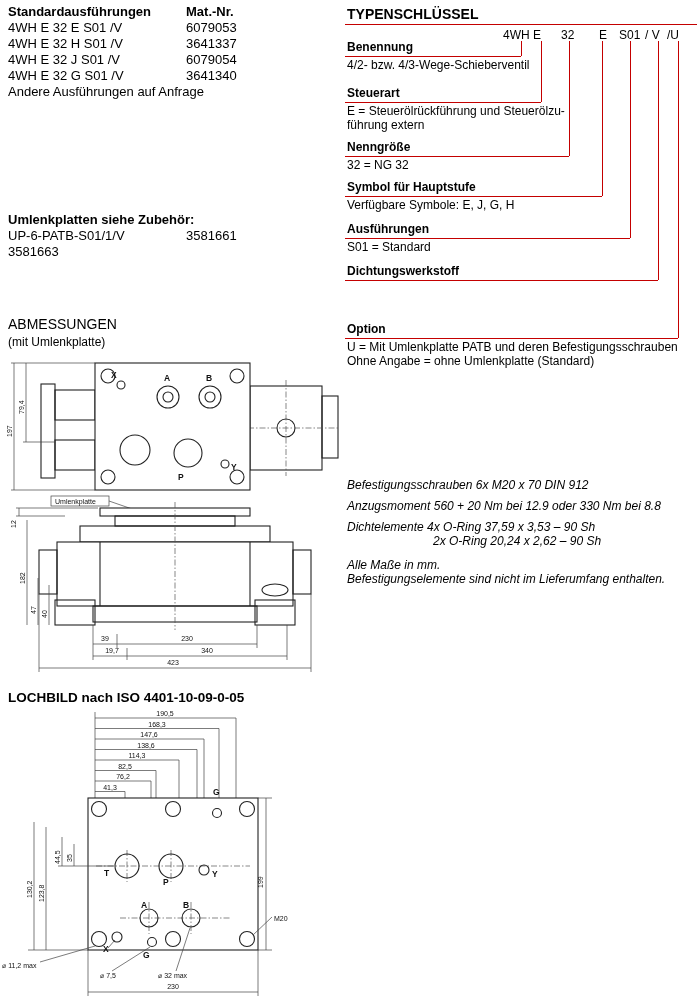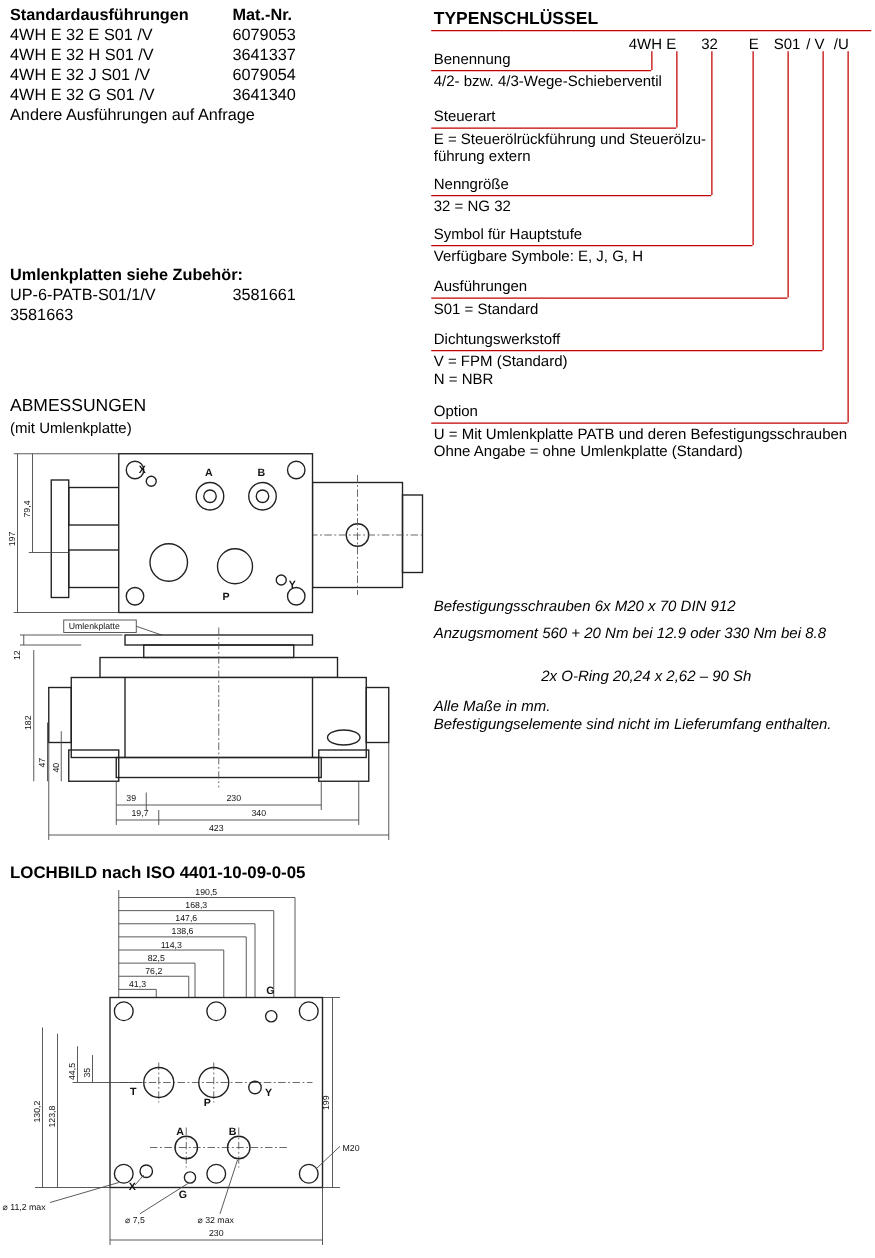--- a/index.html
+++ b/index.html
@@ -12,21 +12,21 @@
   .b { font-weight:700; }
   .row { display:flex; height:16px; line-height:16px; font-size:13px; }
   .c1 { width:178px; }
   .c2 { width:100px; }
   .note { height:16px; line-height:16px; font-size:13px; }
   .h14 { font-size:14px; font-weight:400; }
   .h13 { font-size:13.5px; font-weight:700; }
   .sub { font-size:12px; }
   .tk-title { font-size:14px; font-weight:700; }
   .tk-code span { position:absolute; font-size:12px; white-space:pre; }
-  .tk-label { font-size:12px; font-weight:400; white-space:nowrap; }
+  .tk-label { font-size:12px; font-weight:700; white-space:nowrap; }
   .tk-desc div { font-size:12px; line-height:14px; white-space:nowrap; }
   .redh { position:absolute; height:0; border-top:1.4px solid #c40000; }
   .redv { position:absolute; width:0; border-left:1.4px solid #c40000; }
   .notes-line { position:absolute; font-size:12px; white-space:nowrap;font-style:italic; }
   svg text { font-family:"Liberation Sans", sans-serif; }
   .dim  { font-size:7px; fill:#111; }
   .dimm { font-size:7px; fill:#111; text-anchor:middle; }
   .port { font-size:8.5px; fill:#111; font-weight:bold; }
   .thin { stroke:#444; stroke-width:0.7; fill:none; }
   .obj  { stroke:#222; stroke-width:1.1; fill:none; }
@@ -308,33 +308,30 @@
     <div class="abs tk-label" style="left:2px;top:222px">Ausführungen</div>
     <div class="redh" style="left:0;top:238px;width:285px"></div>
     <div class="redv" style="left:285px;top:41px;height:197px"></div>
     <div class="abs tk-desc" style="left:2px;top:240px">
       <div>S01 = Standard</div>
     </div>
 
     <div class="abs tk-label" style="left:2px;top:264px">Dichtungswerkstoff</div>
     <div class="redh" style="left:0;top:280px;width:313px"></div>
     <div class="redv" style="left:313px;top:41px;height:239px"></div>
-    <div class="abs tk-desc" style="left:2px;top:282px">
-      <div>V = FPM (Standard)</div>
-      <div>N = NBR</div>
-    </div>
 
     <div class="abs tk-label" style="left:2px;top:322px">Option</div>
     <div class="redh" style="left:0;top:338px;width:333px"></div>
     <div class="redv" style="left:333px;top:41px;height:297px"></div>
     <div class="abs tk-desc" style="left:2px;top:340px">
       <div>U = Mit Umlenkplatte PATB und deren Befestigungsschrauben</div>
       <div>Ohne Angabe = ohne Umlenkplatte (Standard)</div>
     </div>
 
     <div class="notes-line" style="left:2px;top:478px">Befestigungsschrauben 6x M20 x 70 DIN 912</div>
     <div class="notes-line" style="left:2px;top:499px">Anzugsmoment 560 + 20 Nm bei 12.9 oder 330 Nm bei 8.8</div>
+    <div class="notes-line" style="left:2px;top:520px">Dichtelemente 4x O-Ring 37,59 x 3,53 – 90 Sh</div>
     <div class="notes-line" style="left:88px;top:534px">2x O-Ring 20,24 x 2,62 – 90 Sh</div>
     <div class="notes-line" style="left:2px;top:558px">Alle Maße in mm.</div>
     <div class="notes-line" style="left:2px;top:572px">Befestigungselemente sind nicht im Lieferumfang enthalten.</div>
   </div>
 
 </div>
 
 </body></html>

